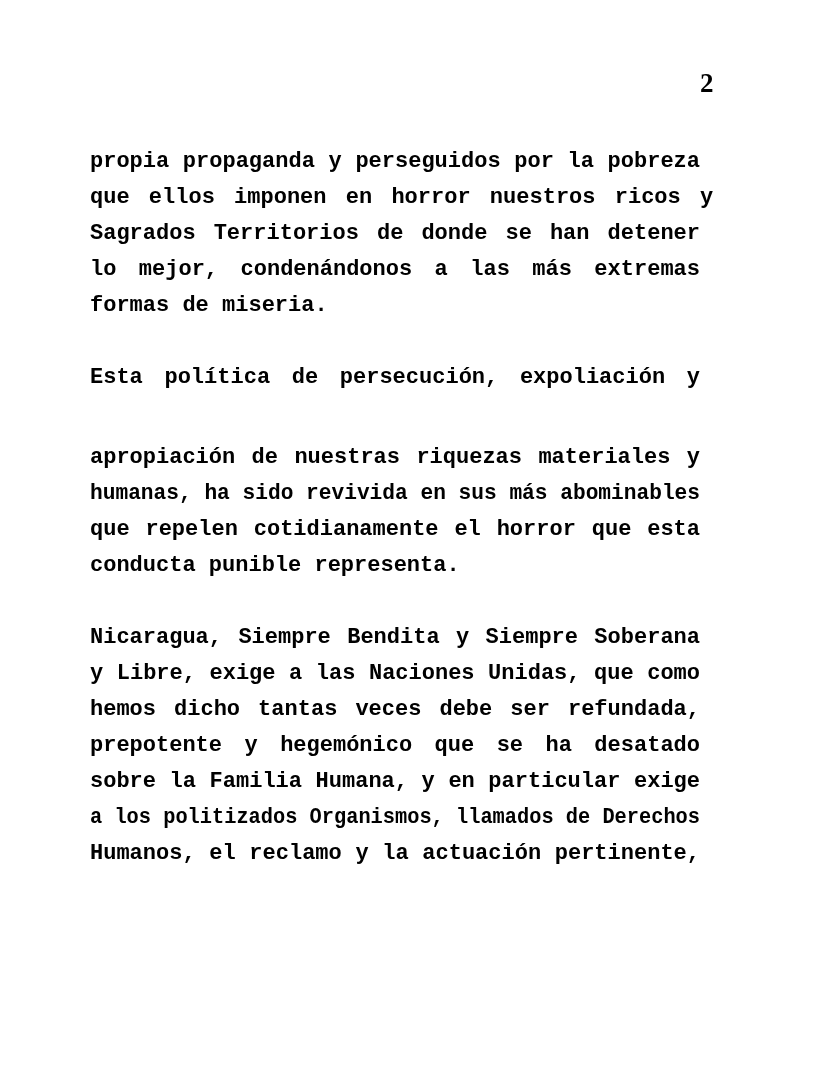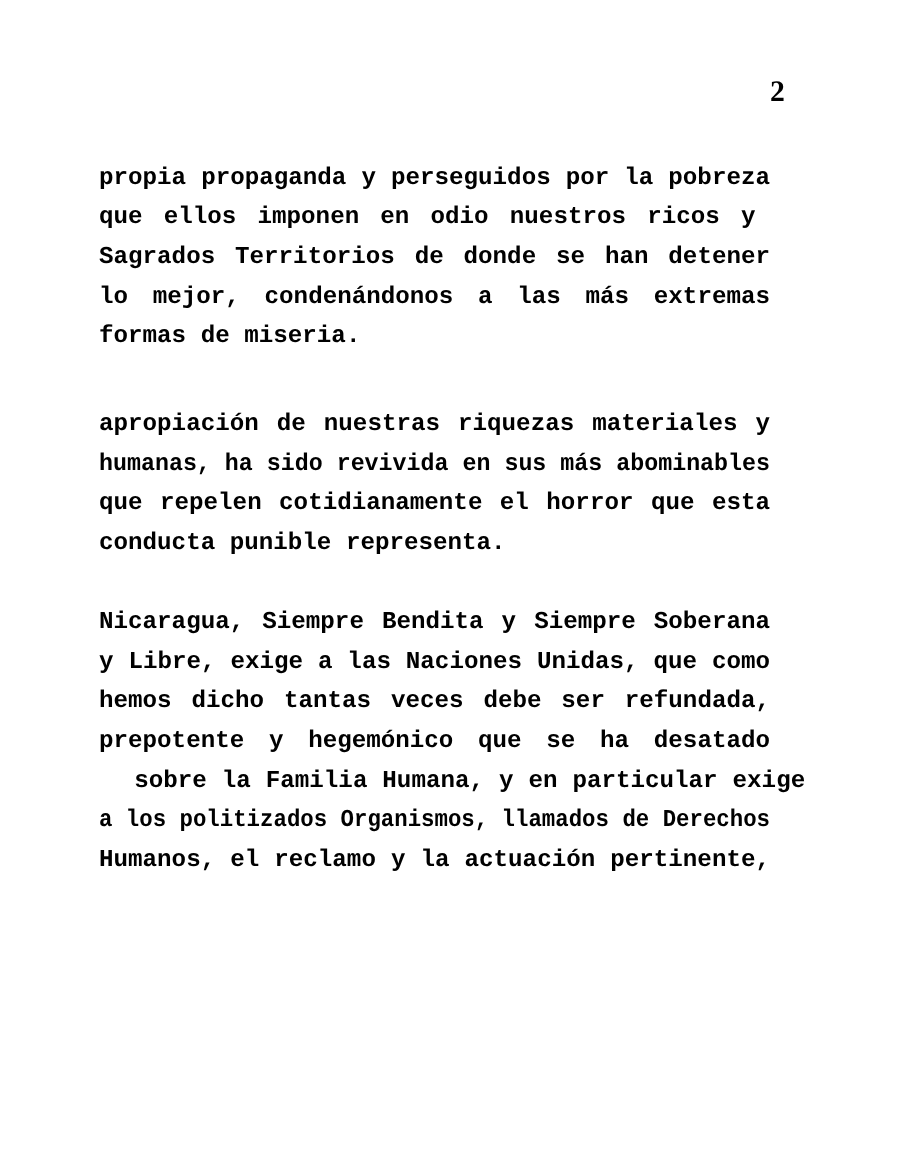--- a/index.html
+++ b/index.html
@@ -45,35 +45,36 @@
   }
 </style>
 </head>
 <body>
 
 <div class="page">
   <div class="page-number">2</div>
   <div class="text-block" id="text-block">
       <div class="paragraph">
         <div class="line" style="word-spacing: 0.447917px;">propia propaganda y perseguidos por la pobreza</div>
-        <div class="line" style="word-spacing: 6.04241px;">que ellos imponen en odio nuestros ricos y</div>
+        <div class="line" style="word-spacing: 6.04241px;">que ellos imponen en horror nuestros ricos y</div>
         <div class="line" style="word-spacing: 4.84896px;">Sagrados Territorios de donde se han detener</div>
         <div class="line" style="word-spacing: 9.25px;">lo mejor, condenándonos a las más extremas</div>
         <div class="line">formas de miseria.</div>
       </div>
       <div class="paragraph">
+        <div class="line" style="word-spacing: 8.45937px;">Esta política de persecución, expoliación y</div>
         <div class="line" style="word-spacing: 3.17813px; margin-top: 44px;">apropiación de nuestras riquezas materiales y</div>
         <div class="line" style="transform: scaleX(0.962596);">humanas, ha sido revivida en sus más abominables</div>
         <div class="line" style="word-spacing: 2.64844px;">que repelen cotidianamente el horror que esta</div>
         <div class="line">conducta punible representa.</div>
       </div>
       <div class="paragraph">
         <div class="line" style="word-spacing: 3.17813px;">Nicaragua, Siempre Bendita y Siempre Soberana</div>
         <div class="line" style="word-spacing: 0.335938px;">y Libre, exige a las Naciones Unidas, que como</div>
         <div class="line" style="word-spacing: 4.84896px;">hemos dicho tantas veces debe ser refundada,</div>
         <div class="line" style="word-spacing: 9.25px;">prepotente y hegemónico que se ha desatado</div>
-        <div class="line" style="word-spacing: 0.383929px; margin-left: 32px;">sobre la Familia Humana, y en particular exige</div>
+        <div class="line" style="word-spacing: 0.383929px;">sobre la Familia Humana, y en particular exige</div>
         <div class="line" style="transform: scaleX(0.924089);">a los politizados Organismos, llamados de Derechos</div>
         <div class="line" style="word-spacing: 0.447917px;">Humanos, el reclamo y la actuación pertinente,</div>
       </div>
     </div>
 
 </div>
 
 </body></html>

